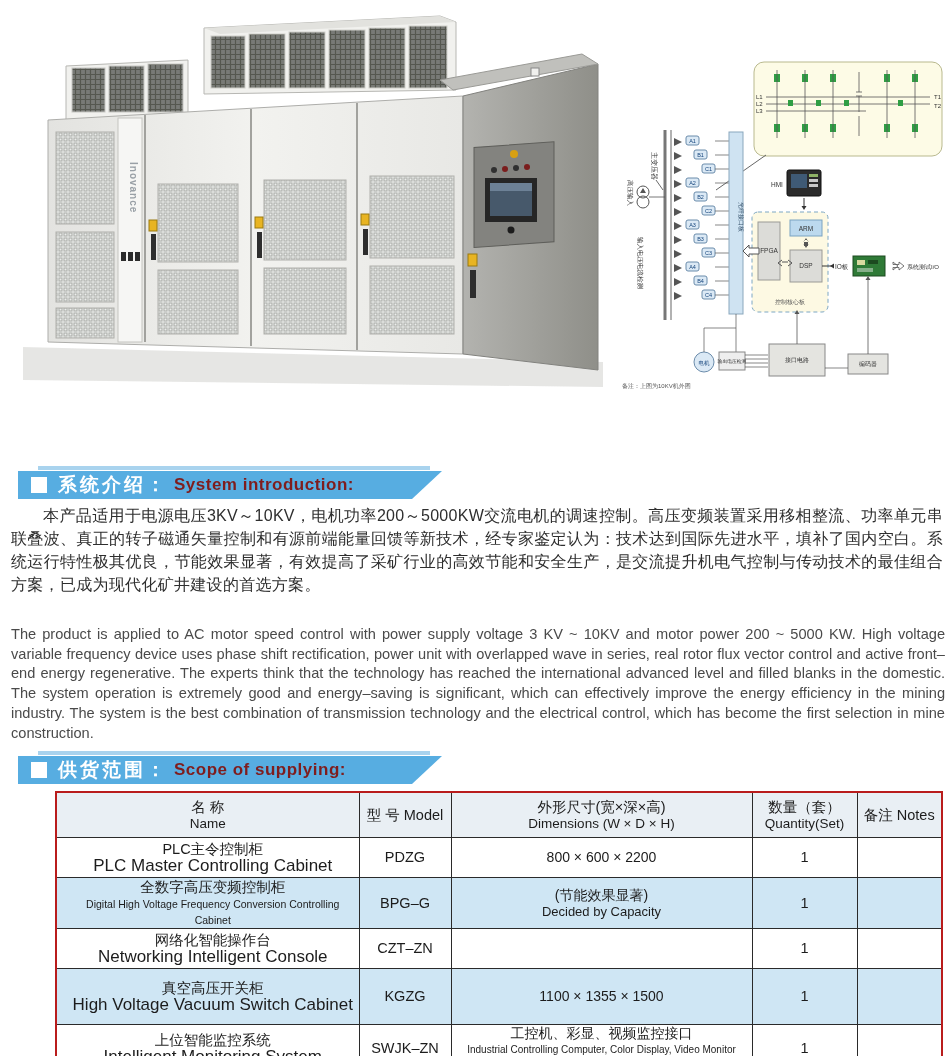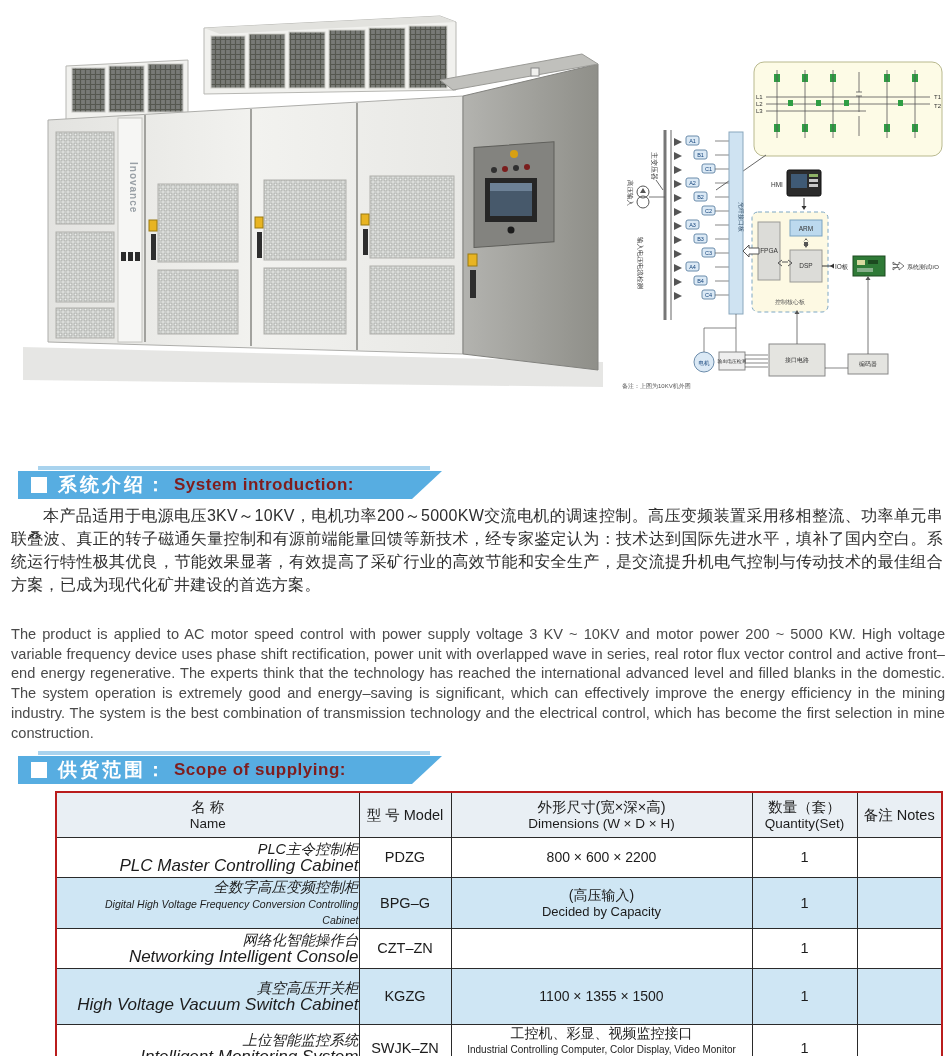--- a/index.html
+++ b/index.html
@@ -29,21 +29,21 @@
   .supply-table { position:absolute; left:55px; top:791px; width:886px; border-collapse:collapse;
                   border:2px solid #b91c1c; table-layout:fixed; }
   .supply-table td, .supply-table th { border:1.5px solid #2a2a2a; vertical-align:middle;
                   color:#1c1c1c; overflow:hidden; }
   .supply-table th { background:#e9eff4; font-weight:normal; text-align:center; }
   .col-name { width:303px; } .col-model { width:92px; } .col-dim { width:301px; }
   .col-qty { width:105px; } .col-notes { width:85px; }
   tr.h-row { height:45px; } tr.r0 { height:40px; } tr.r1 { height:43px; } tr.r2 { height:40px; }
   tr.r3 { height:56px; } tr.r4 { height:45px; }
   tr.blue td { background:#cfe6f4; }
-  .cell-name { text-align:right; padding-left:10px;font-style:italic; }
+  .cell-name { text-align:center; padding-left:10px; }
   .zh-line { display:block; font-size:14.5px; line-height:18px; }
   .en-line { display:block; font-size:17px; line-height:16px; }
   .en-line.small { font-size:10.5px; transform-origin:left center; }
   .cell-center { text-align:center; font-size:14.5px; }
   .dim-zh { display:block; font-size:14px; line-height:17px; text-align:center; }
   .dim-en { display:block; font-size:13px; line-height:15px; text-align:center; }
   .dim-en.small { font-size:10px; }
   .hdr-l1 { display:block; font-size:14.5px; line-height:18px; }
   .hdr-l2 { display:block; font-size:13.5px; line-height:16px; }
 </style>
@@ -405,21 +405,21 @@
       <td></td>
     </tr>
 
     <tr class="r1 blue">
       <td class="cell-name">
         <span class="zh-line">全数字高压变频控制柜</span>
         <span class="en-line small">Digital High Voltage Frequency Conversion Controlling Cabinet</span>
       </td>
       <td class="cell-center">BPG–G</td>
       <td>
-        <span class="dim-zh">(高压输入)</span>
+        <span class="dim-zh">(节能效果显著)</span>
         <span class="dim-en">Decided by Capacity</span>
       </td>
       <td class="cell-center">1</td>
       <td></td>
     </tr>
 
     <tr class="r2">
       <td class="cell-name">
         <span class="zh-line">网络化智能操作台</span>
         <span class="en-line">Networking Intelligent Console</span>

